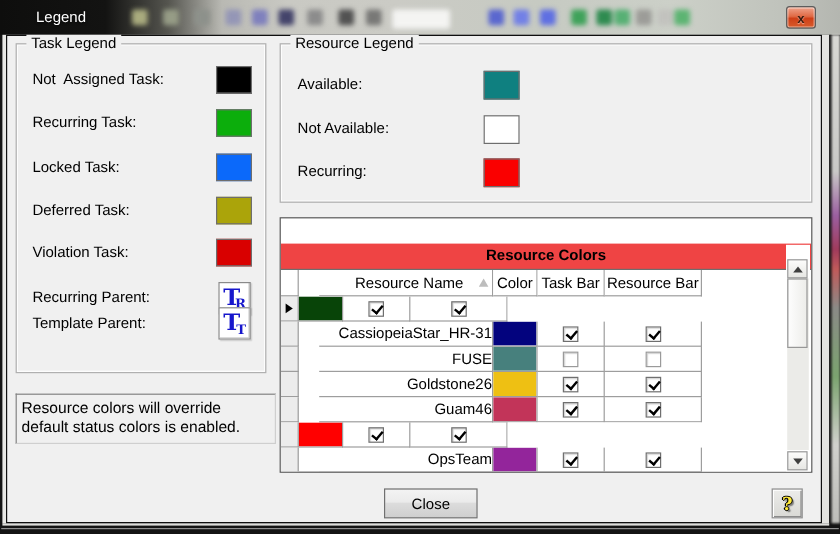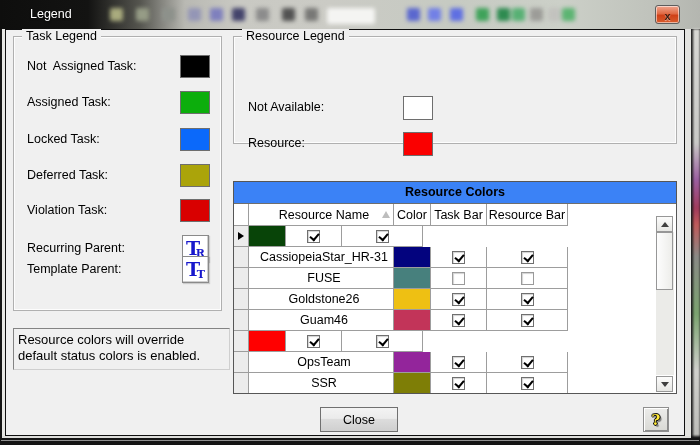--- a/index.html
+++ b/index.html
@@ -49,36 +49,36 @@
   .ticon { position:absolute; left:168px; top:-2px; width:27px; height:27px; background:#fff;
     border:1px solid #8a8a8a; box-shadow:inset -1px -1px 0 #cfcfcf, 1px 1px 1px rgba(0,0,0,.15); }
   .t-main { position:absolute; left:3px; top:1px; font-family:"DejaVu Serif","Liberation Serif",serif;
     font-weight:bold; font-size:19px; line-height:22px; color:#1717cc; }
   .t-sub  { position:absolute; right:3px; bottom:1px; font-family:"DejaVu Serif","Liberation Serif",serif;
     font-weight:bold; font-size:11px; color:#1717cc; }
 
   .note-box { position:absolute; left:7px; top:298px; width:217px; height:42px; padding:3px 4px;
     border:1px solid; border-color:#838383 #cfcfcf #cfcfcf #838383; font-size:13px; line-height:16px; }
 
-  .group-res { left:227px; top:6px; width:444px; height:108px; }
+  .group-res { left:227px; top:6px; width:444px; height:133px; }
   .rl-row { position:absolute; left:0; width:100%; height:26px; }
   .rl-row .lbl { position:absolute; left:14px; top:4px; }
   .rl-row .swatch { left:169px; width:30px; height:24px; }
 
   
   .table { position:absolute; left:227px; top:151px; width:444px; height:213px;
     border:1px solid #565656; background:#fff; overflow:hidden; }
   .table-title { height:22px; line-height:21px; text-align:center; font-weight:bold; font-size:12.5px;
     border-bottom:1px solid #6e6e6e; }
   .grid-row { display:flex; height:21px; }
   .grid-row.hdr { height:22px; }
   .cell { border-right:1px solid #9d9d9d; border-bottom:1px solid #9d9d9d;
     display:flex; align-items:center; justify-content:center; font-size:12.5px; overflow:hidden; }
   .cell.sel  { width:15px; background:#ececec; }
-  .cell.name { width:145px; justify-content:center; padding-left:6px; }
+  .cell.name { width:145px; justify-content:flex-end; padding-left:6px;margin-left:17px; }
   .cell.colr { width:37px; }
   .cell.task { width:56px; }
   .cell.resb { width:81px; }
   .cell.fill { flex:1; border:none; background:#fff; }
   .hdr .cell { background:#fff; position:relative; }
   .sort-tri { position:absolute; right:3px; top:7px; width:0; height:0;
     border-left:4px solid transparent; border-right:4px solid transparent; border-bottom:7px solid #bdbdbd; }
   .sel-arrow { display:none; }
   .sel-arrow.checked { display:block; width:0; height:0;
     border-left:6px solid #000; border-top:4px solid transparent; border-bottom:4px solid transparent; }
@@ -154,21 +154,21 @@
   <div class="client">
 
     <div class="group group-task">
       <span class="group-label">Task Legend</span>
 
       <div class="tl-row" style="top:18px">
         <span class="lbl">Not  Assigned Task:</span>
         <span class="swatch" style="background-color: rgb(0, 0, 0);"></span>
       </div>
       <div class="tl-row" style="top:54px">
-        <span class="lbl">Assigned Task:</span>
+        <span class="lbl">Recurring Task:</span>
         <span class="swatch" style="background-color: rgb(12, 174, 12);"></span>
       </div>
       <div class="tl-row" style="top:91px">
         <span class="lbl">Locked Task:</span>
         <span class="swatch" style="background-color: rgb(11, 105, 250);"></span>
       </div>
       <div class="tl-row" style="top:127px">
         <span class="lbl">Deferred Task:</span>
         <span class="swatch" style="background-color: rgb(171, 164, 10);"></span>
       </div>
@@ -189,32 +189,36 @@
           <span class="t-main">T</span>
           <span class="t-sub">T</span>
         </span>
       </div>
     </div>
 
     <div class="note-box">Resource colors will override default status colors is enabled.</div>
 
     <div class="group group-res">
       <span class="group-label">Resource Legend</span>
+      <div class="rl-row" style="top:22px">
+        <span class="lbl">Available:</span>
+        <span class="swatch" style="background-color: rgb(15, 128, 128);"></span>
+      </div>
       <div class="rl-row" style="top:59px">
         <span class="lbl">Not Available:</span>
         <span class="swatch" style="background-color: rgb(255, 255, 255);"></span>
       </div>
       <div class="rl-row" style="top:95px">
-        <span class="lbl">Resource:</span>
+        <span class="lbl">Recurring:</span>
         <span class="swatch" style="background-color: rgb(250, 0, 0);"></span>
       </div>
     </div>
 
     <div class="table">
-      <div class="table-title" style="background-color: #3b82f6;">Resource Colors</div>
+      <div class="table-title" style="background-color: #ef4444; margin-top: 21px;">Resource Colors</div>
 
       <div class="grid-row hdr">
         <div class="cell sel"></div>
         <div class="cell name">
           <span style="margin:0 auto;">Resource Name</span>
           <span class="sort-tri"></span>
         </div>
         <div class="cell colr">
             <span>Color</span>
           </div>

